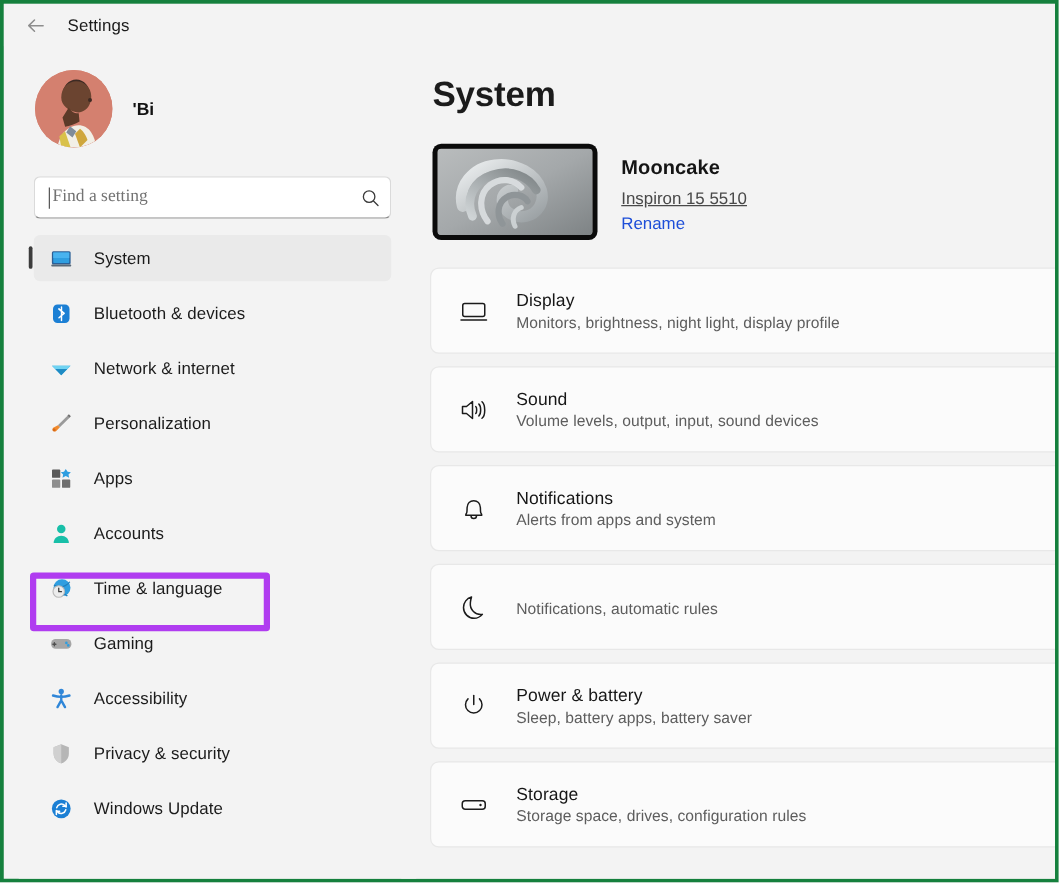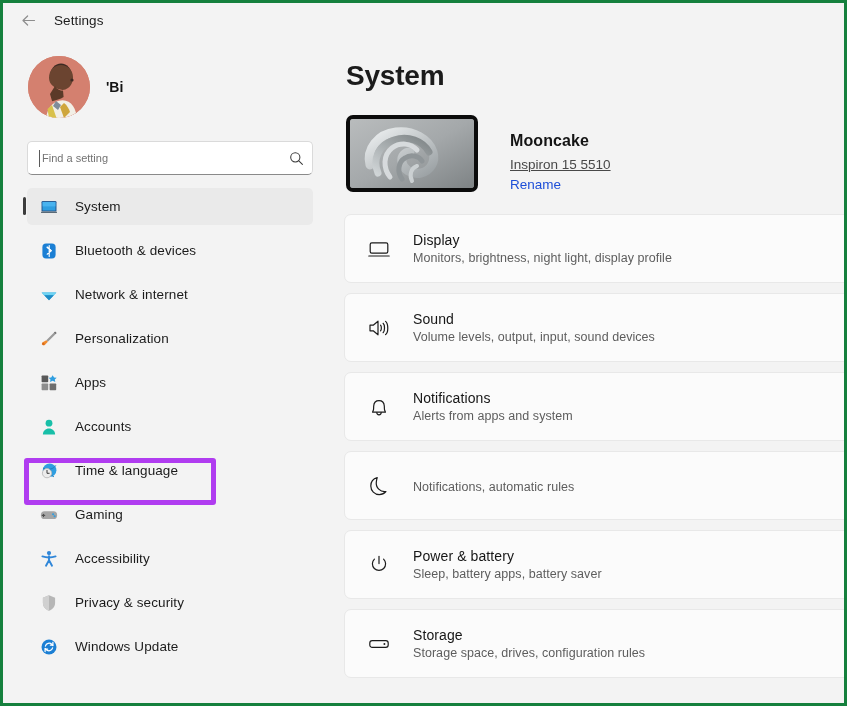--- a/index.html
+++ b/index.html
@@ -95,22 +95,22 @@
     position: absolute;
     left: 11px; top: 8px;
     width: 1px; height: 17px;
     background: #5a5a5a;
   }
   .search-input {
     flex: 1;
     border: none;
     outline: none;
     background: transparent;
-    font-family: Liberation Sans, sans-serif;
-    font-size: 11px;
+    font-family: Liberation Serif, serif;
+    font-size: 14px;
     color: #4d7c0f;
     padding-left: 3px;
   }
   .search-input::placeholder { color: #737373; opacity: 1; }
   .search-icon { color: #3a3a3a; display:flex; align-items:center; }
 
   .navlist { margin-top: 13px; }
 
   .navitem {
     position: relative;
@@ -171,22 +171,22 @@
   .page-title {
     font-size: 28px;
     font-weight: bold;
     color: #1b1b1b;
     margin: 23px 0 0 25px;
     letter-spacing: -0.2px;
   }
 
   .device-row {
     display: flex;
-    align-items: flex-end;
-    gap: 32px;
+    align-items: center;
+    gap: 19px;
     margin: 23px 0 0 25px;
   }
   .device-thumb {
     width: 132px;
     height: 77px;
     border-radius: 7px;
     background: #0b0b0b;
     padding: 4px;
     flex: none;
   }

